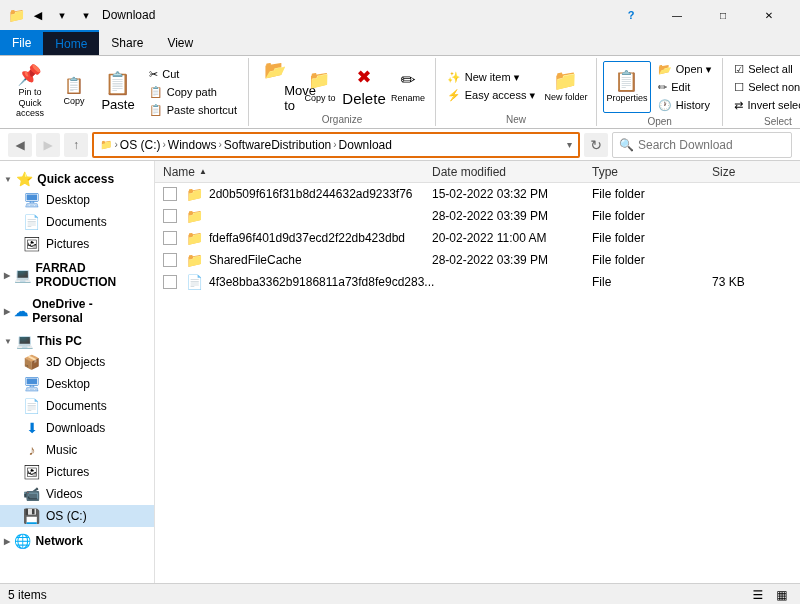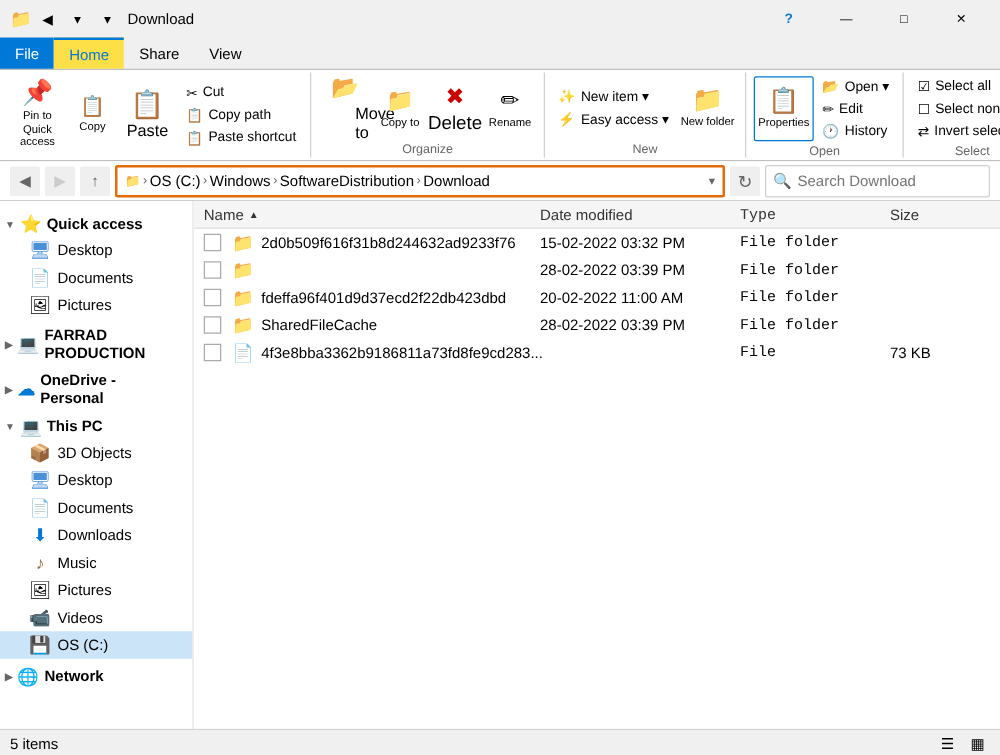--- a/index.html
+++ b/index.html
@@ -20,21 +20,21 @@
     .quick-access-toolbar { display: flex; gap: 4px; align-items: center; }
     .qat-btn { width: 20px; height: 20px; display: flex; align-items: center; justify-content: center; font-size: 11px; cursor: pointer; border: none; background: transparent; }
     .title-text { font-size: 12px; color: #000; }
     .title-bar-controls { display: flex; gap: 0; }
     .title-btn { width: 46px; height: 30px; display: flex; align-items: center; justify-content: center; font-size: 10px; cursor: pointer; border: none; background: transparent; }
 
     
     .ribbon { background: #f0f0f0; border-bottom: 1px solid #c0c0c0; }
     .ribbon-tabs { display: flex; height: 26px; border-bottom: 1px solid #c0c0c0; }
     .ribbon-tab { padding: 4px 12px; font-size: 12px; cursor: pointer; display: flex; align-items: center; }
-    .ribbon-tab.active { background: #fde047; border-top: 2px solid #0078d7; color: #0078d7; margin-top: 0; }
+    .ribbon-tab.active { background: #0f172a; border-top: 2px solid #0078d7; color: #0078d7; margin-top: 0; }
     .ribbon-file { background: #0078d7; color: white; padding: 4px 12px; font-size: 12px; cursor: pointer; display: flex; align-items: center; }
 
     .ribbon-content { background: white; height: 72px; display: flex; align-items: stretch; padding: 2px 0; }
     .ribbon-group { display: flex; flex-direction: column; border-right: 1px solid #d0d0d0; padding: 2px 6px; min-width: fit-content; }
     .ribbon-group-buttons { display: flex; align-items: center; flex: 1; gap: 2px; }
     .ribbon-group-label { text-align: center; font-size: 10px; color: #666; padding-top: 2px; }
     .ribbon-btn-large { display: flex; flex-direction: column; align-items: center; justify-content: center; width: 48px; height: 52px; cursor: pointer; border: 1px solid transparent; border-radius: 2px; font-size: 10px; gap: 2px; }
     .ribbon-btn-large .icon { font-size: 20px; line-height: 1; }
     .ribbon-btn-small { display: flex; align-items: center; gap: 4px; padding: 2px 4px; cursor: pointer; border: 1px solid transparent; border-radius: 2px; white-space: nowrap; height: 18px; font-size: 11px; }
     .ribbon-col { display: flex; flex-direction: column; gap: 0; justify-content: center; }
@@ -67,21 +67,21 @@
     .sidebar-item .si-label { font-size: 12px; overflow: hidden; text-overflow: ellipsis; }
     .sidebar-section-header { display: flex; align-items: center; gap: 4px; padding: 6px 8px 2px 4px; cursor: pointer; font-size: 12px; font-weight: 600; }
     .chevron { font-size: 8px; color: #666; }
     .sidebar-item.indent1 { padding-left: 24px; }
 
     
     .file-list { flex: 1; background: white; overflow-y: auto; }
     .file-list-header { display: flex; align-items: center; height: 22px; border-bottom: 1px solid #e0e0e0; background: #f5f5f5; padding: 0 8px; font-size: 12px; color: #333; }
     .col-name { flex: 1; display: flex; align-items: center; gap: 4px; cursor: pointer; }
     .col-date { width: 160px; display: flex; align-items: center; gap: 4px; cursor: pointer; }
-    .col-type { width: 120px; display: flex; align-items: flex-end; gap: 4px; cursor: pointer; font-family: Liberation Mono, monospace; }
+    .col-type { width: 120px; display: flex; align-items: flex-end; gap: 4px; cursor: pointer; }
     .col-size { width: 80px; display: flex; align-items: center; gap: 4px; cursor: pointer; }
     .col-sort { font-size: 8px; }
     .file-row { display: flex; align-items: center; height: 22px; padding: 0 8px; cursor: pointer; border-bottom: 1px solid transparent; }
     .file-row .col-name { gap: 6px; }
     .file-icon { width: 16px; height: 16px; display: flex; align-items: center; justify-content: center; font-size: 14px; flex-shrink: 0; }
     .checkbox { width: 14px; height: 14px; border: 1px solid #aaa; margin-right: 4px; flex-shrink: 0; background: white; }
 
     
     .status-bar { height: 22px; background: #f0f0f0; border-top: 1px solid #d0d0d0; display: flex; align-items: center; padding: 0 8px; font-size: 12px; }
     .status-right { margin-left: auto; display: flex; gap: 4px; }

